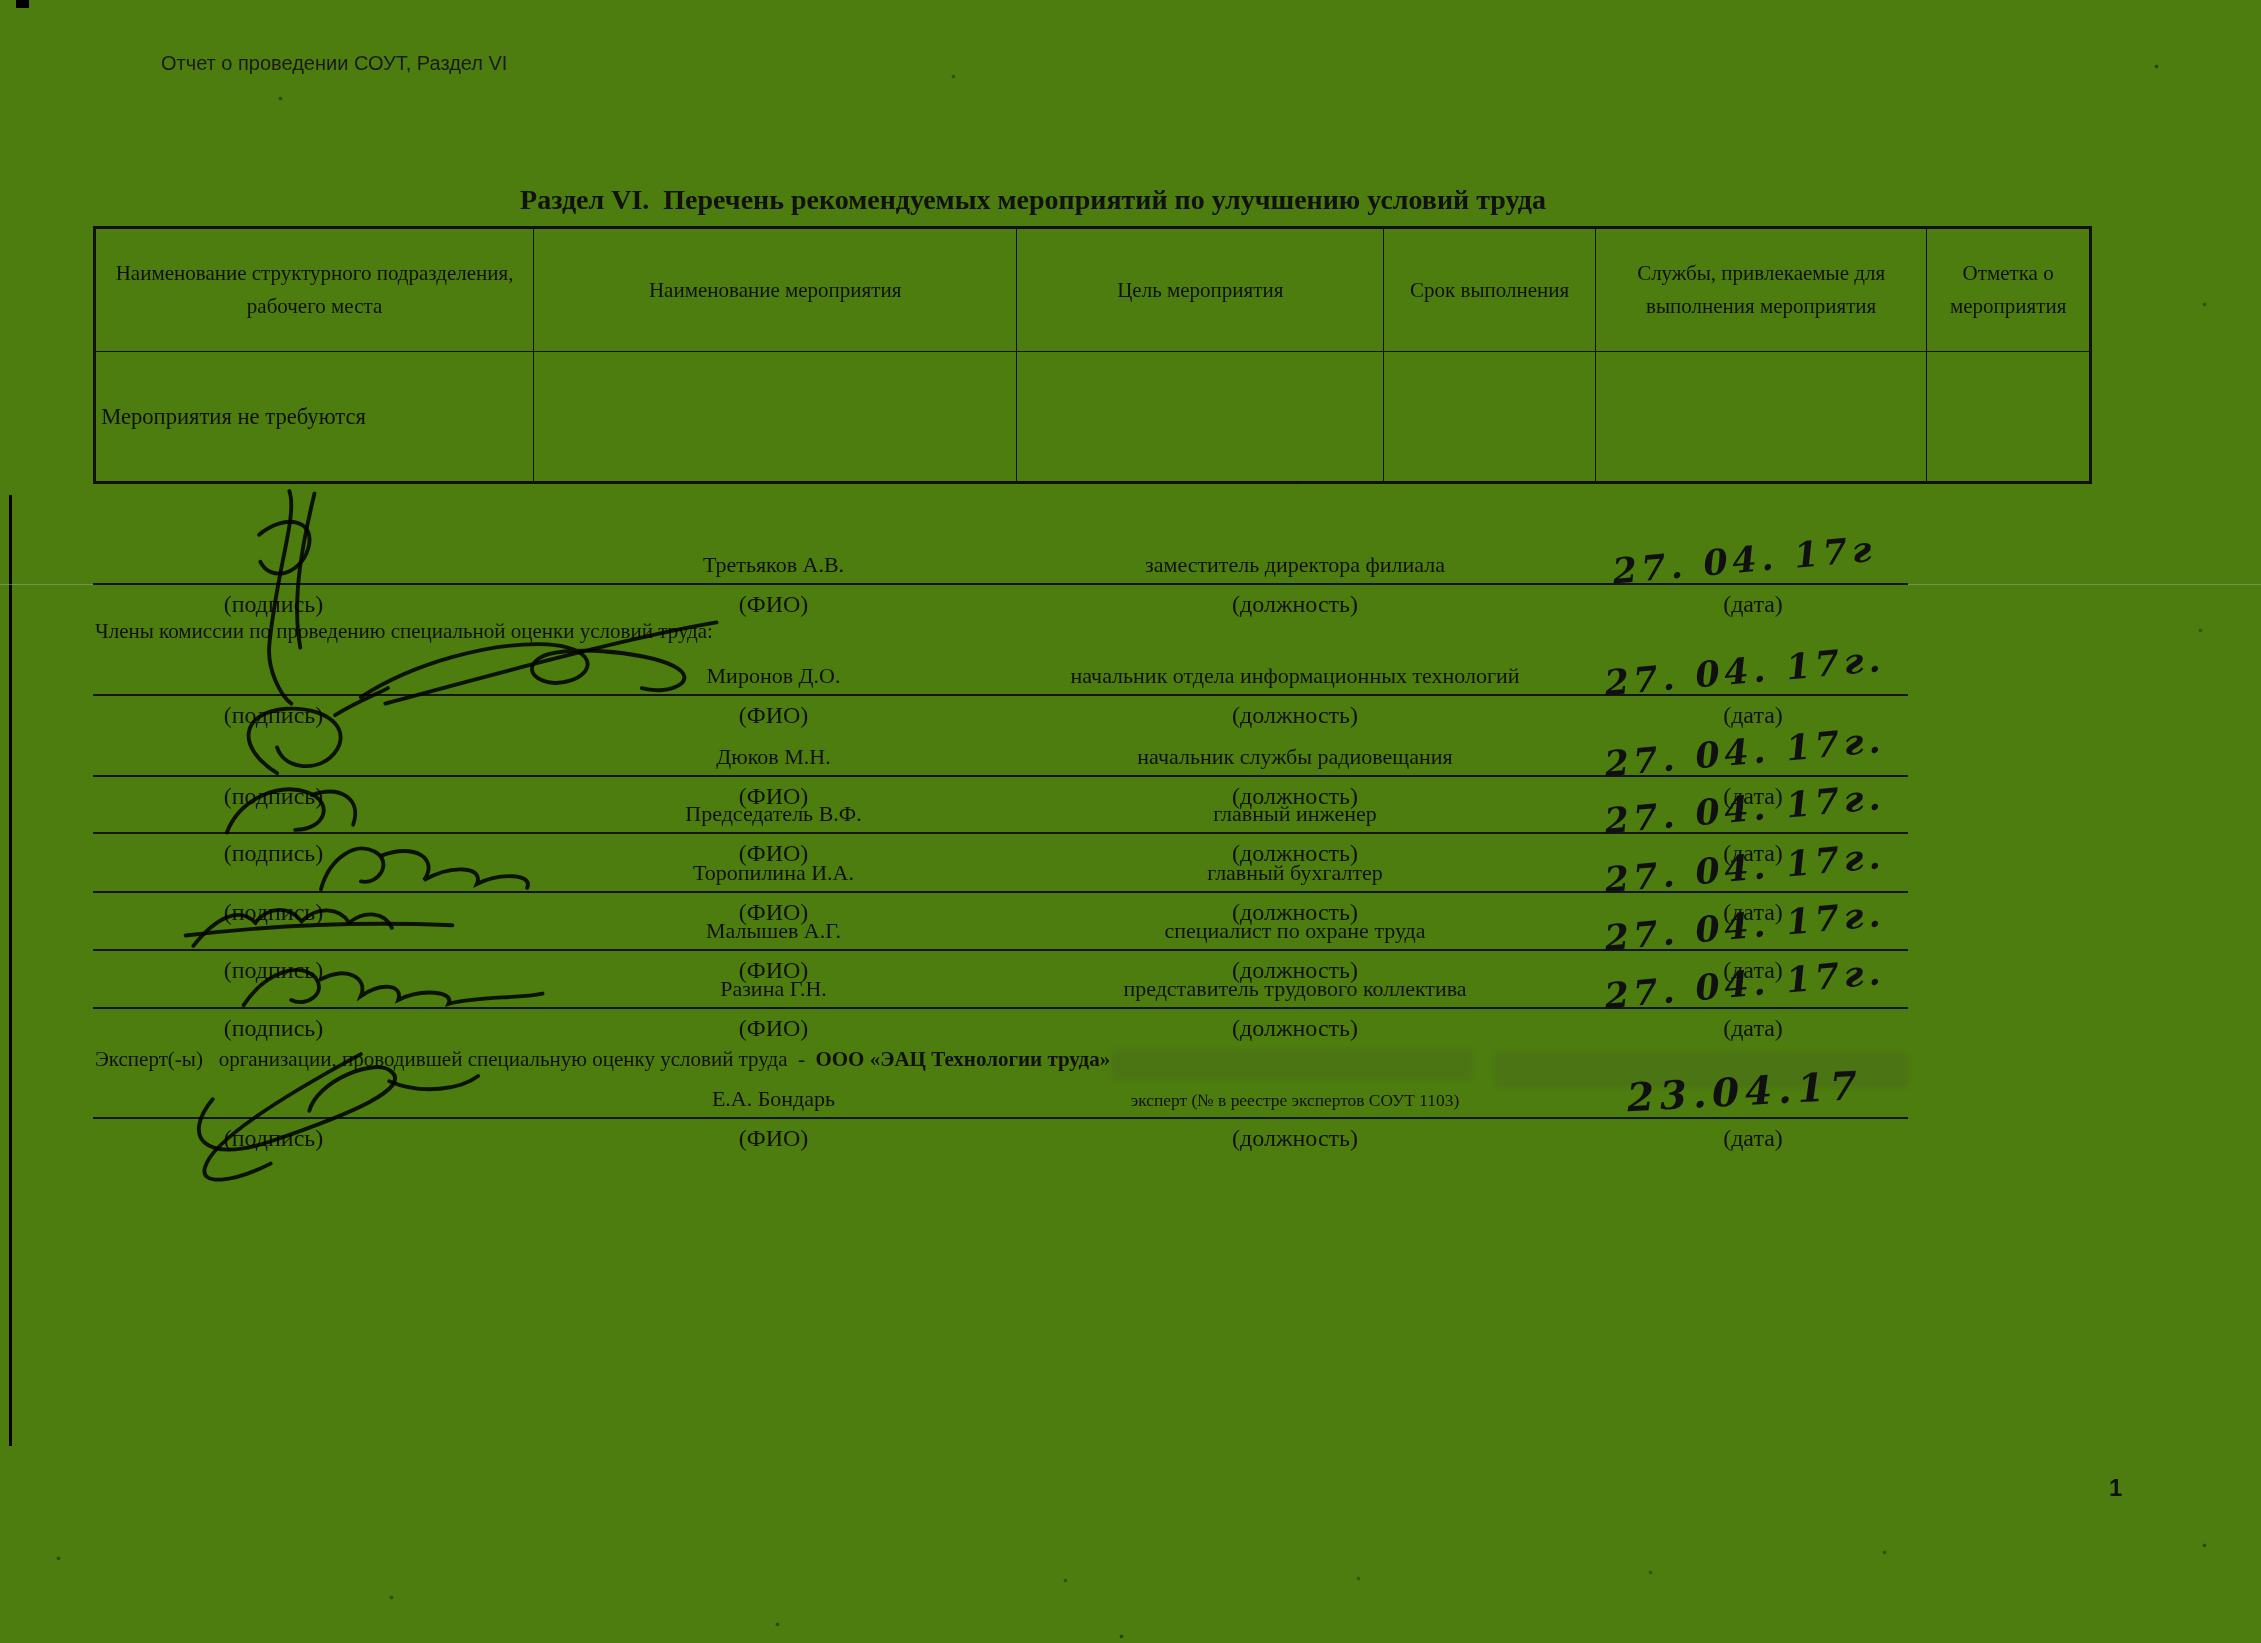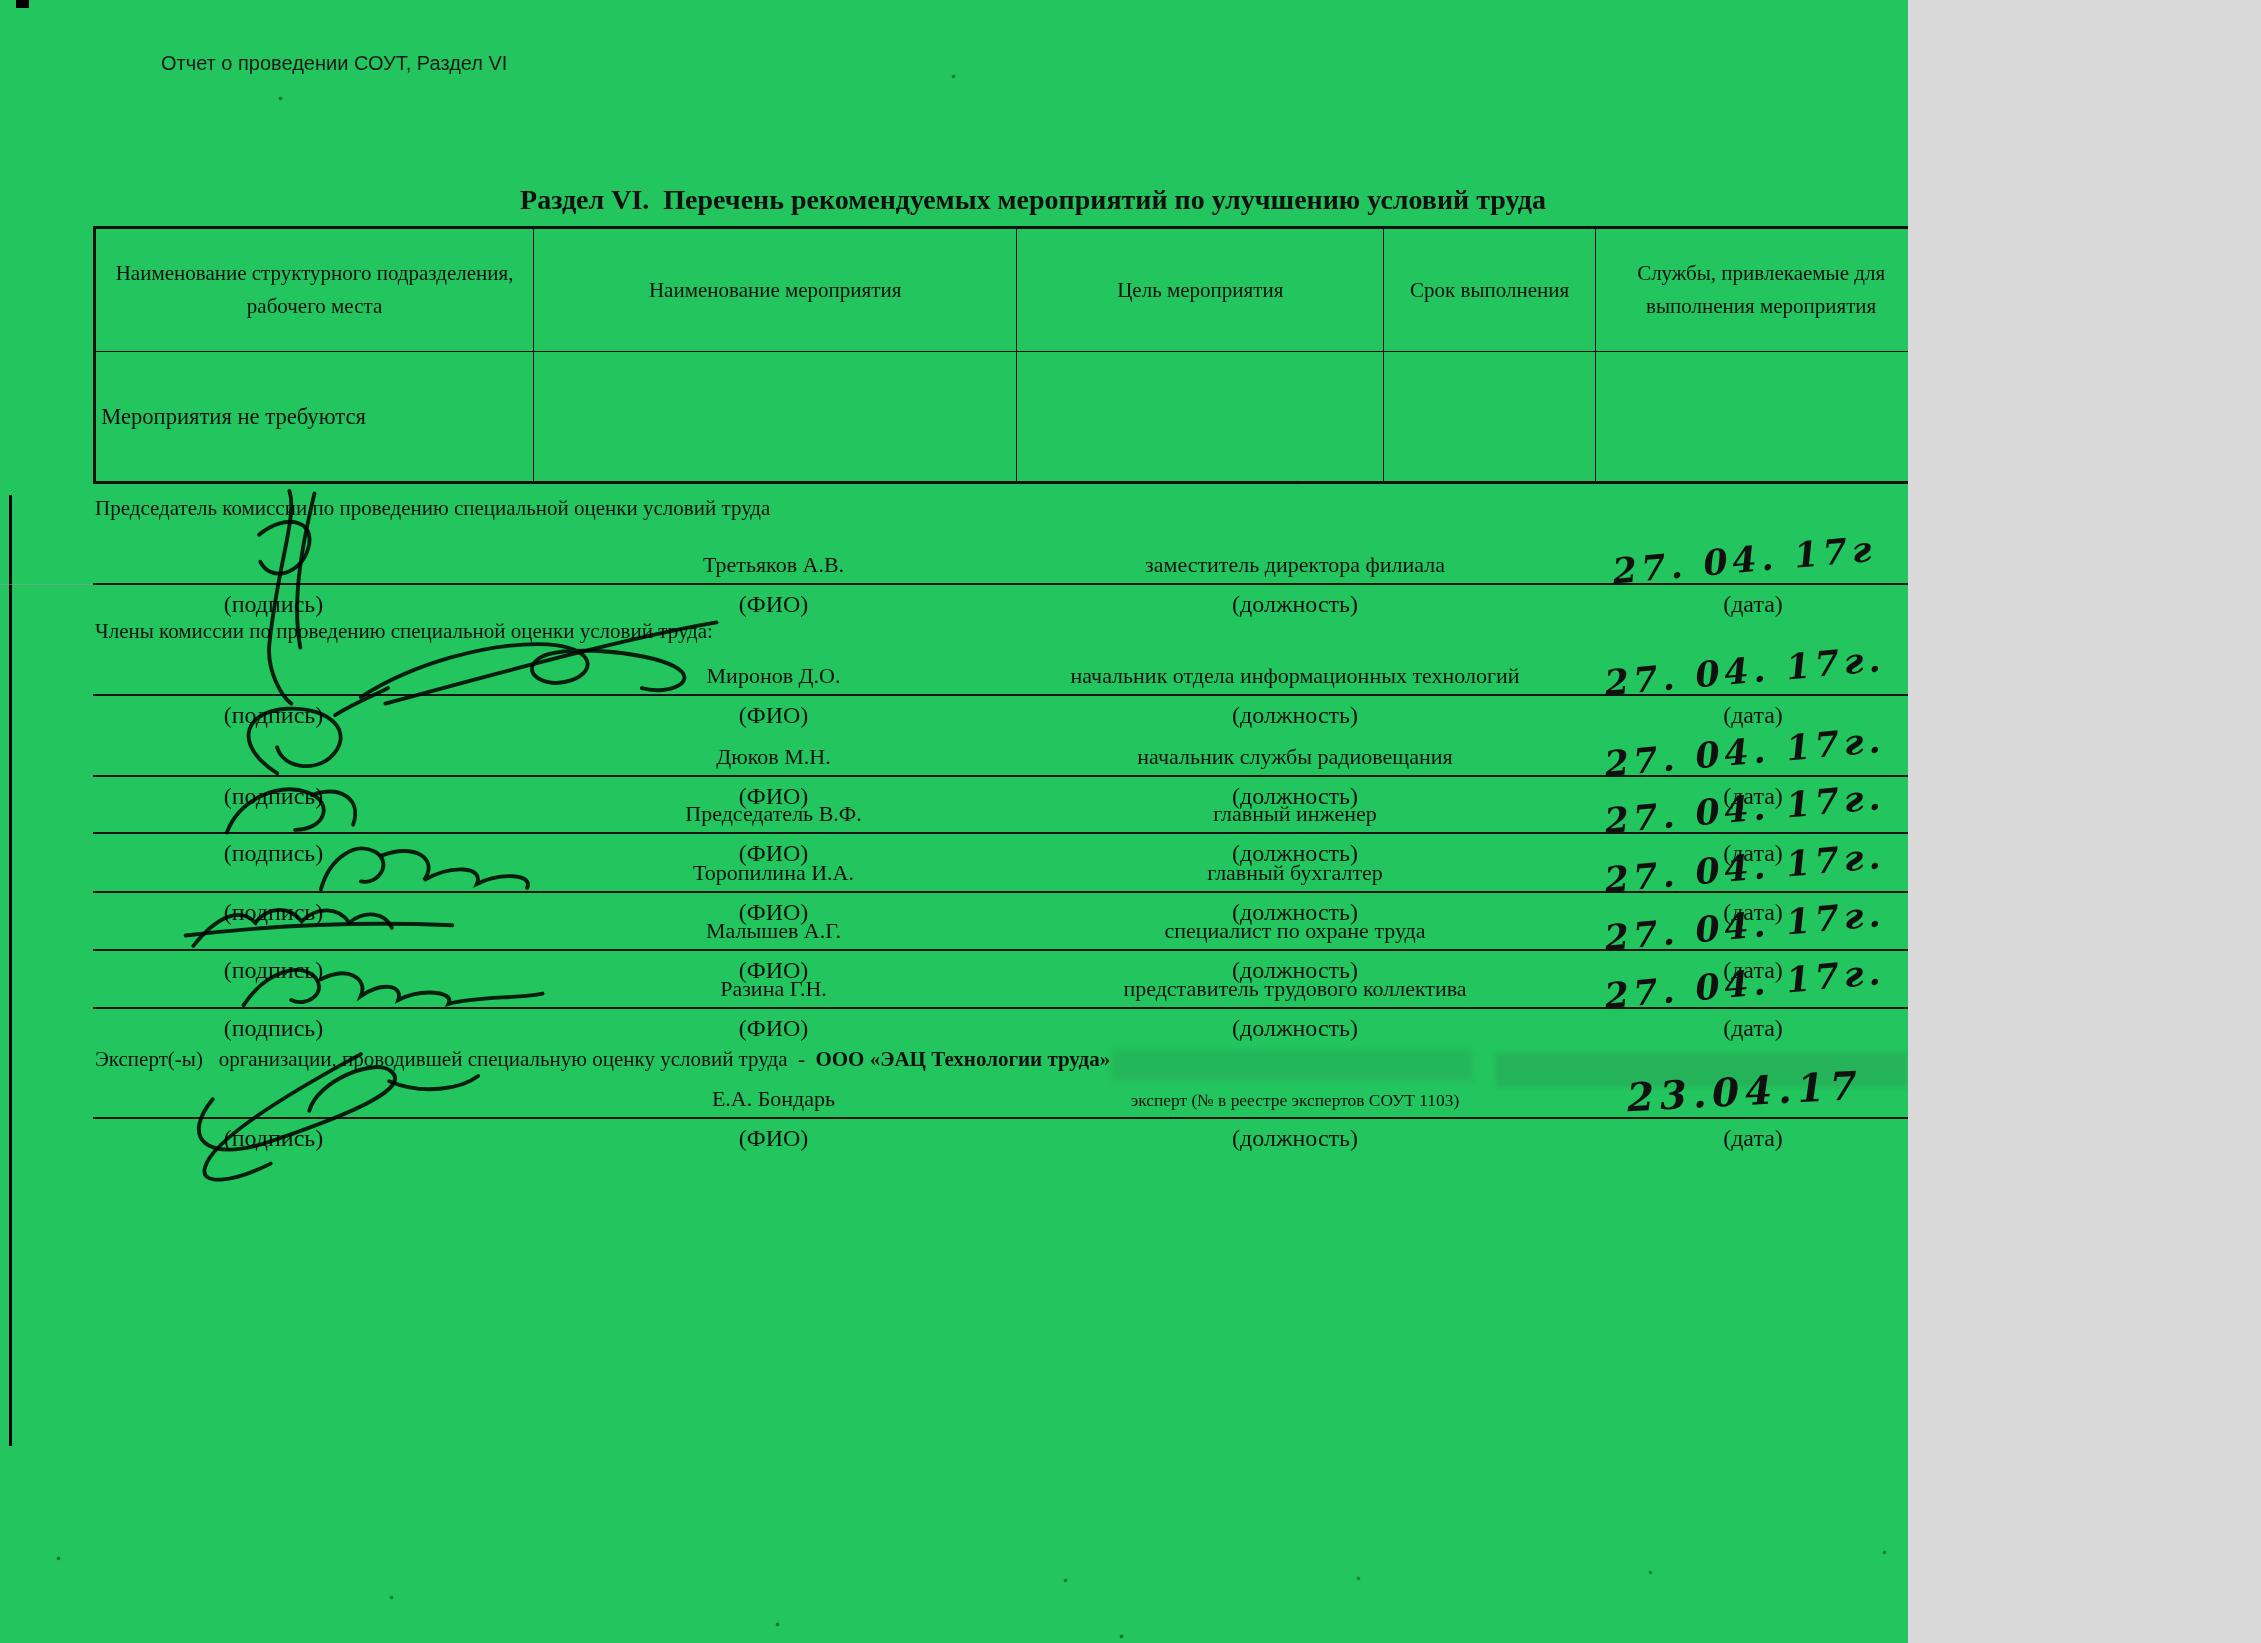--- a/index.html
+++ b/index.html
@@ -1,17 +1,17 @@
 <!DOCTYPE html>
 <html style="font-size:10.3px"><head>
 <meta charset="utf-8">
 <style>
   html,body { margin:0; padding:0; background:#d9d9d9; }
   .page {
-    position:relative; width:1908px; height:1643px; background:#22c55e;
+    position:relative; width:2261px; height:1643px; background:#4d7c0f;
     font-family:"Liberation Serif", serif; color:#111; overflow:hidden;
   }
   .header-label {
     position:absolute; left:161px; top:52px;
     font-family:"Liberation Sans", sans-serif; font-size:20px; color:#1a1a1a;
   }
   .doc-title {
     position:absolute; left:0; top:184px; width:1998px; text-align:center;
     font-size:28px; font-weight:700; white-space:pre-wrap;padding-left:34px;
   }
@@ -114,21 +114,20 @@
         <td>Мероприятия не требуются</td>
         <td></td>
         <td></td>
         <td></td>
         <td></td>
         <td></td>
       </tr>
     </tbody>
   </table>
 
-  <div class="heading" style="top:496px">Председатель комиссии по проведению специальной оценки условий труда</div>
 
   <div class="sigrow" style="top:583px">
     <div class="line"></div>
     <div class="fio">Третьяков А.В.</div>
     <div class="pos">заместитель директора филиала</div>
     <div class="date"><span class="hw">27. 04. 17г</span></div>
     <div class="lab l-sig">(подпись)</div>
     <div class="lab l-fio">(ФИО)</div>
     <div class="lab l-pos">(должность)</div>
     <div class="lab l-date">(дата)</div>

